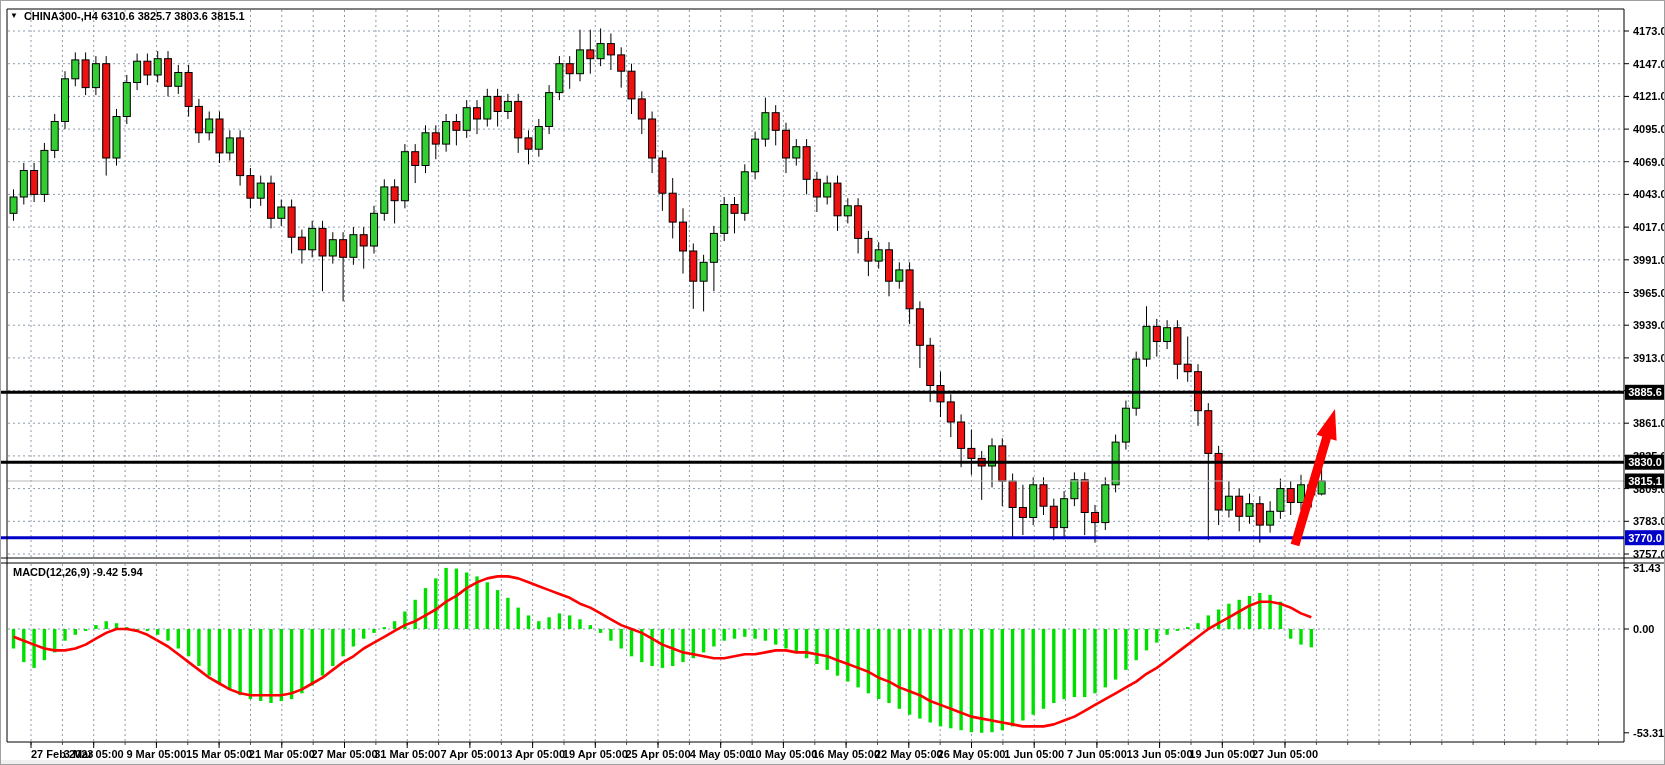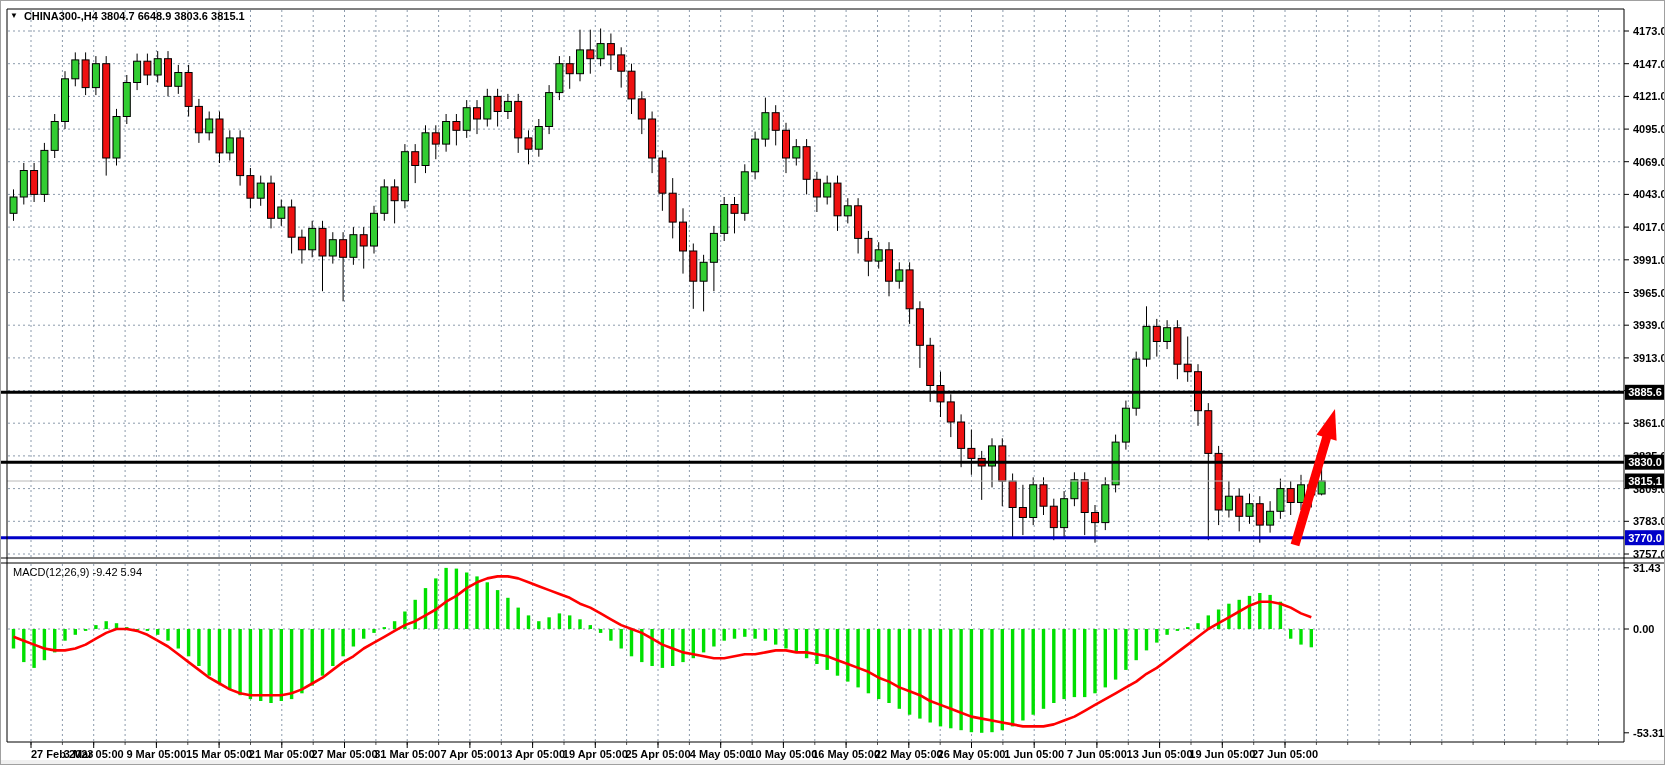--- a/index.html
+++ b/index.html
@@ -3,21 +3,21 @@
 <meta charset="utf-8">
 <style>
   html,body{margin:0;padding:0;background:#ffffff;}
   .screen{position:relative;width:1665px;height:765px;background:#ffffff;
           border:1px solid #a0a0a0;box-sizing:border-box;overflow:hidden;
           font-family:"Liberation Sans",sans-serif;}
   svg{position:absolute;left:0;top:0;}
   .title-row{position:absolute;left:9px;top:7px;height:16px;display:flex;align-items:center;
              font-size:11px;font-weight:700;color:#000;z-index:5;}
   .dd-tri{font-size:8px;margin-right:6px;cursor:pointer;line-height:1;}
-  .macd-lab{position:absolute;left:12px;top:565px;font-size:11px;font-weight:400;color:#000;z-index:5;}
+  .macd-lab{position:absolute;left:12px;top:565px;font-size:11px;font-weight:700;color:#000;z-index:5;}
   .axis-text{font-size:11px;font-weight:700;fill:#000;}
   .badge-text{font-size:11px;font-weight:700;fill:#fff;}
 </style>
 </head>
 <body>
 
 <div class="screen">
   <svg id="cv" width="1665" height="765">
       <rect x="0" y="759" width="1665" height="6" fill="#f0f0f0"></rect>
       <line x1="30" y1="9" x2="30" y2="556" stroke="#8b9aac" stroke-width="1" stroke-dasharray="2 3"></line>
@@ -673,16 +673,16 @@
       <text x="1158.6" y="757" text-anchor="middle" class="axis-text">13 Jun 05:00</text>
       <line x1="1221.3" y1="741" x2="1221.3" y2="747" stroke="#000" stroke-width="1"></line>
       <text x="1221.3" y="757" text-anchor="middle" class="axis-text">19 Jun 05:00</text>
       <line x1="1284" y1="741" x2="1284" y2="747" stroke="#000" stroke-width="1"></line>
       <text x="1284" y="757" text-anchor="middle" class="axis-text">27 Jun 05:00</text>
       <line x1="1294" y1="544" x2="1327.2280082242028" y2="431.0247720377105" stroke="#ff0000" stroke-width="9"></line>
       <polygon points="1334,408 1335.6,439.7 1315.5,433.8" fill="#ff0000"></polygon>
     </svg>
   <div class="title-row">
     <span class="dd-tri">▼</span>
-    <span>CHINA300-,H4  3804.7 6648.9 3803.6 3815.1</span>
+    <span>CHINA300-,H4  6310.6 3825.7 3803.6 3815.1</span>
   </div>
   <div class="macd-lab">MACD(12,26,9) -9.42 5.94</div>
 </div>
 
 </body></html>

